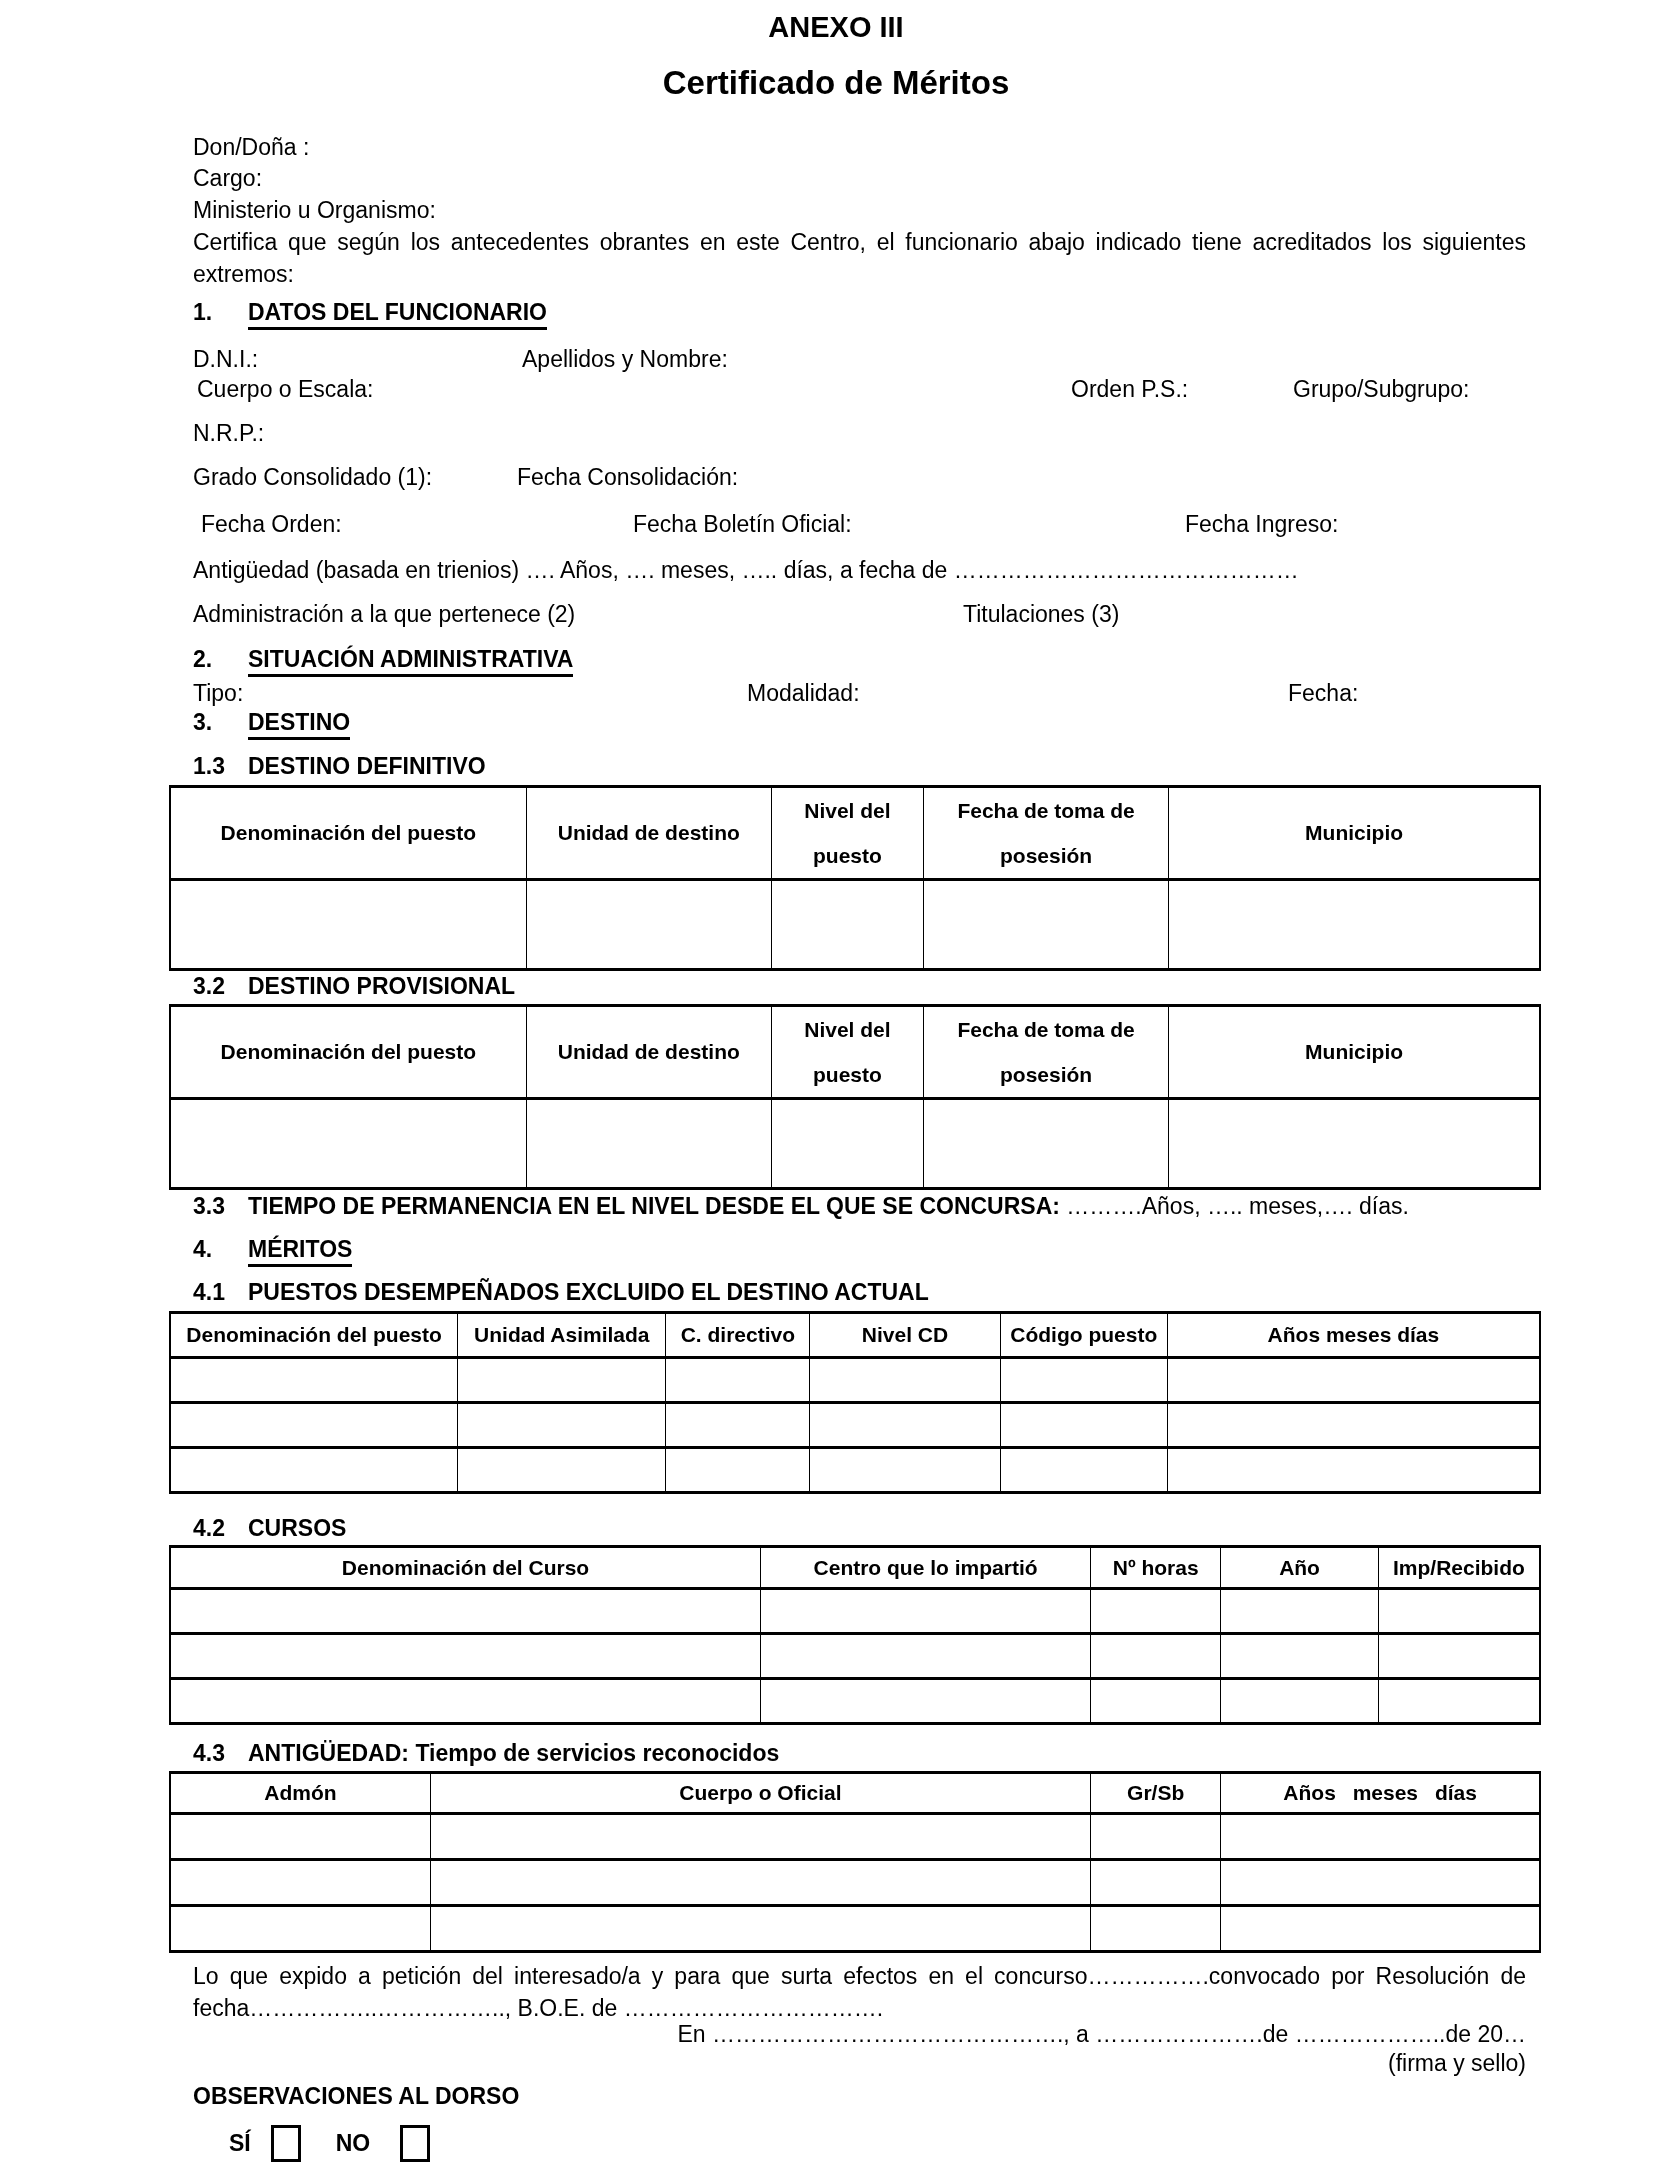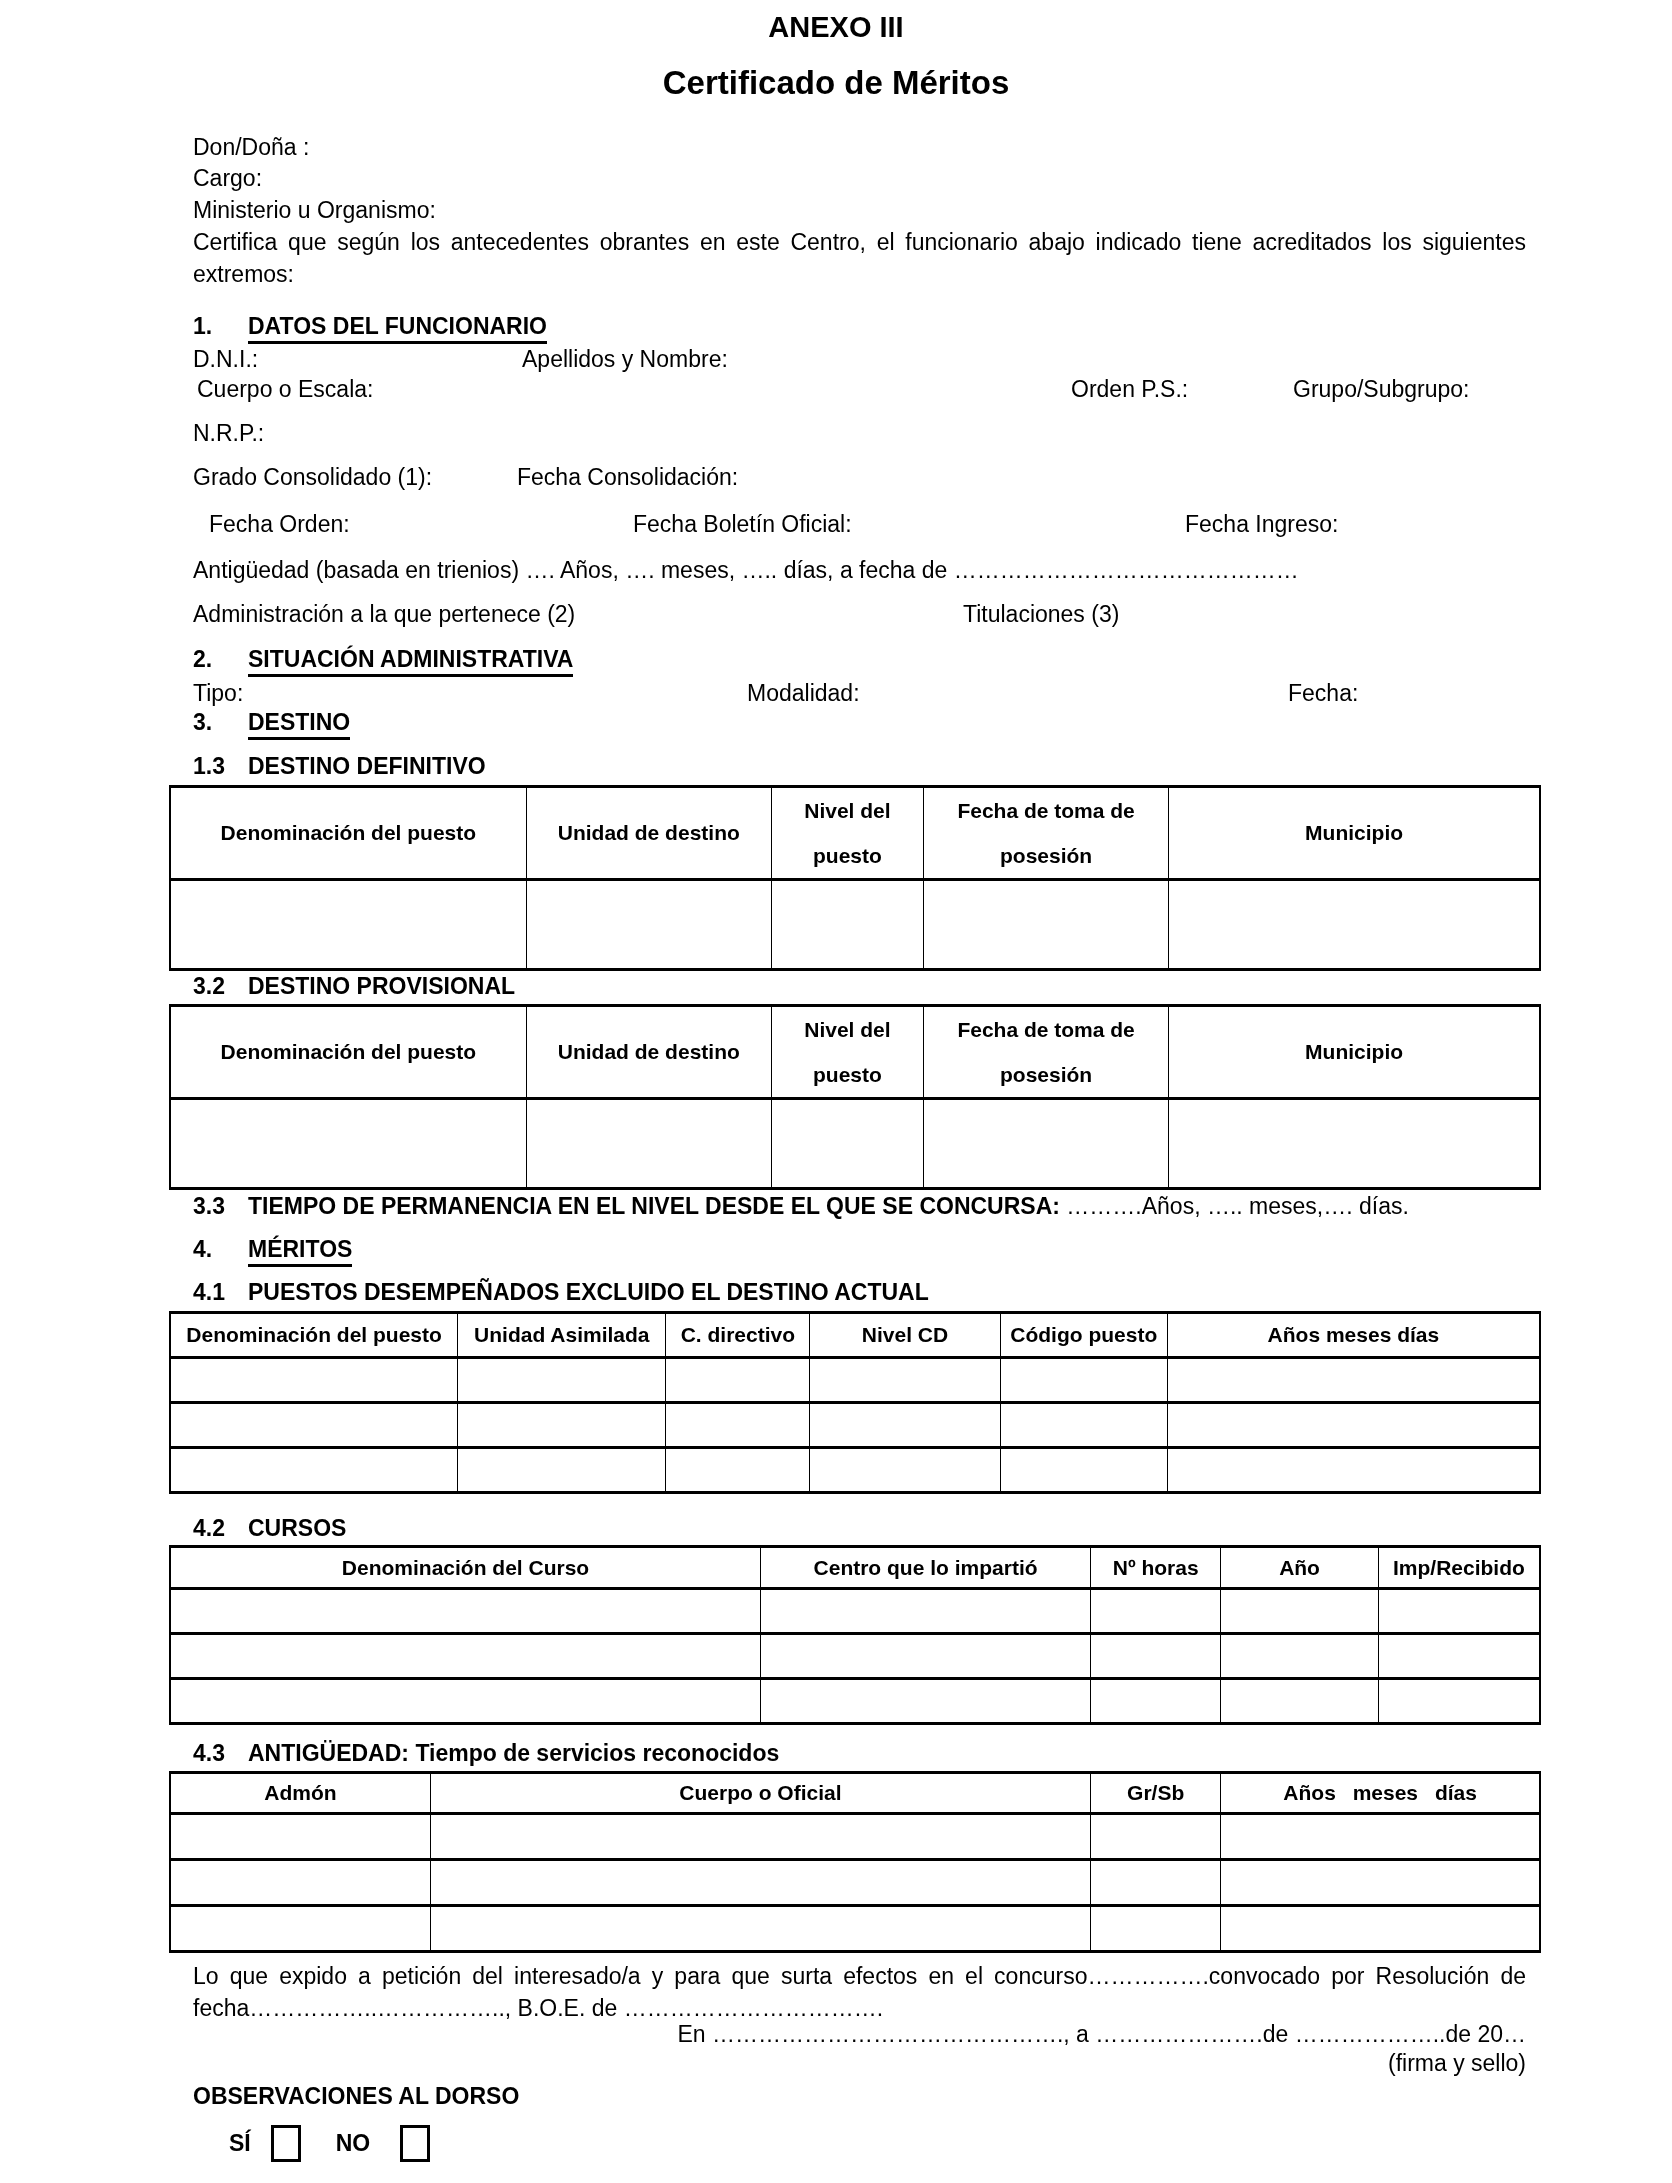--- a/index.html
+++ b/index.html
@@ -58,21 +58,21 @@
 <div class="page">
 
   <div class="blk center title" style="top:11px">ANEXO III</div>
   <div class="blk center subtitle" style="top:64px">Certificado de Méritos</div>
 
   <div class="blk" style="top:134px">Don/Doña :</div>
   <div class="blk" style="top:165px">Cargo:</div>
   <div class="blk" style="top:197px">Ministerio u Organismo:</div>
   <div class="blk just" style="top:227px">Certifica que según los antecedentes obrantes en este Centro, el funcionario abajo indicado tiene acreditados los siguientes extremos:</div>
 
-  <div class="blk heading" style="top:313px">
+  <div class="blk heading" style="top:299px">
     <span class="hnum">1.</span><span class="u">DATOS DEL FUNCIONARIO</span>
   </div>
 
   <div class="blk frow" style="top:346px">
     <span class="fl" style="left:0">D.N.I.:</span>
     <span class="fl" style="left:329px">Apellidos y Nombre:</span>
   </div>
 
   <div class="blk frow" style="top:376px">
     <span class="fl" style="left:4px">Cuerpo o Escala:</span>
@@ -83,21 +83,21 @@
   <div class="blk frow" style="top:420px">
     <span class="fl" style="left:0">N.R.P.:</span>
   </div>
 
   <div class="blk frow" style="top:464px">
     <span class="fl" style="left:0">Grado Consolidado (1):</span>
     <span class="fl" style="left:324px">Fecha Consolidación:</span>
   </div>
 
   <div class="blk frow" style="top:511px">
-    <span class="fl" style="left:16px">Fecha Orden:</span>
+    <span class="fl" style="left:8px">Fecha Orden:</span>
     <span class="fl" style="left:440px">Fecha Boletín Oficial:</span>
     <span class="fl" style="left:992px">Fecha Ingreso:</span>
   </div>
 
   <div class="blk frow" style="top:557px">
     <span class="fl" style="left:0">Antigüedad (basada en trienios)  ….  Años, …. meses, ….. días,  a fecha de ………………………………………</span>
   </div>
 
   <div class="blk frow" style="top:601px">
     <span class="fl" style="left:0">Administración a la que pertenece (2)</span>

